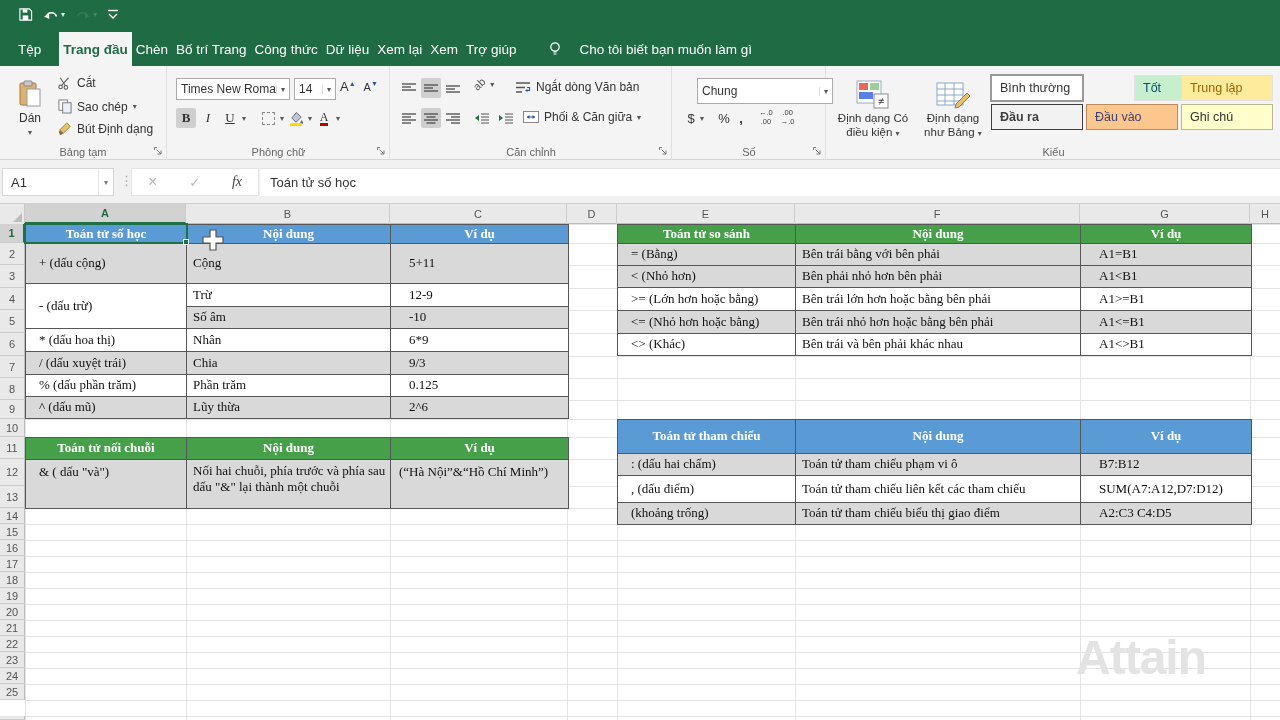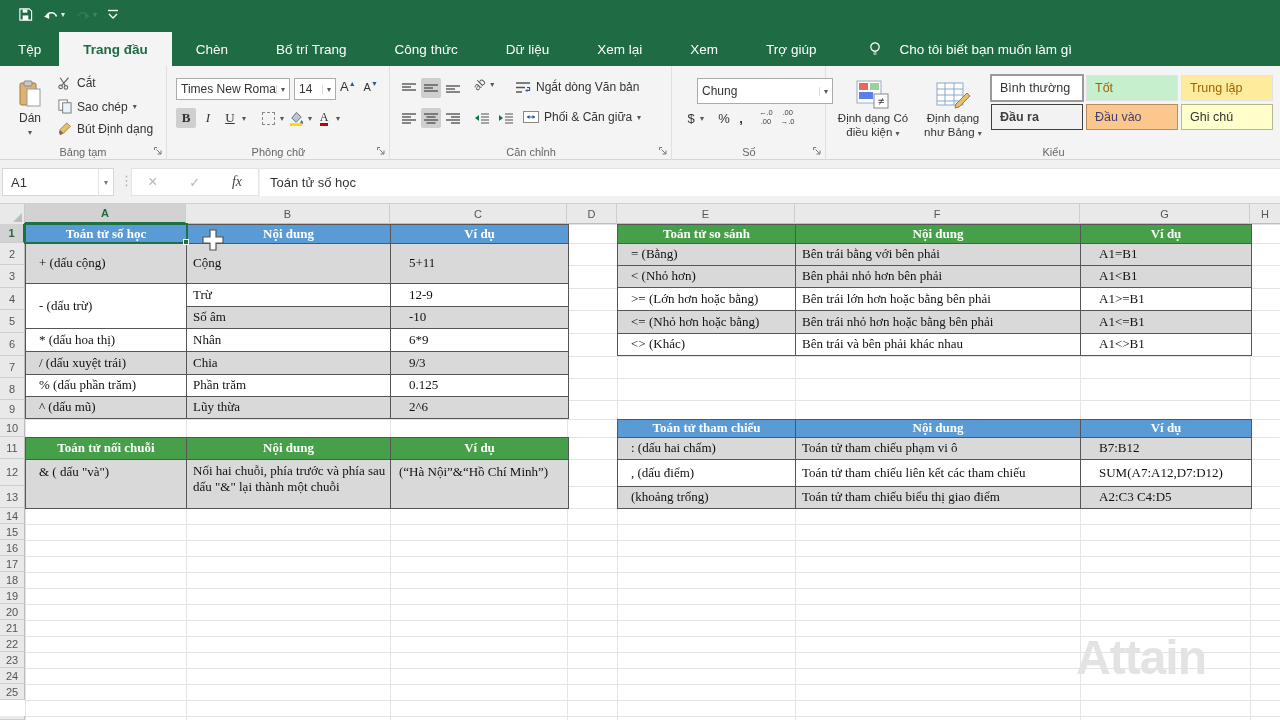--- a/index.html
+++ b/index.html
@@ -9,41 +9,41 @@
   
   .titlebar { position:absolute; left:0; top:0; width:1280px; height:32px; background:#1f6b43; }
   .qat { position:absolute; left:18px; top:7px; display:flex; align-items:center; gap:10px; }
   .qat .qbtn { display:flex; align-items:center; gap:2px; color:#fff; cursor:default; }
   .qat .dd { font-size:8px; color:rgba(255,255,255,.85); }
   .qat .disabled, .qat .disabled * { opacity:.45; }
   .wtitle { position:absolute; left:0; right:0; top:8px; text-align:center; color:#fff; font-size:13px; }
 
   
   .tabbar { position:absolute; left:0; top:32px; width:1280px; height:34px; background:#1f6b43; display:flex; align-items:stretch; }
-  .tab { color:#fff; font-size:13.5px; padding:0 24px; display:flex; align-items:center; white-space:nowrap; }
+  .tab { color:#fff; font-size:13.5px; padding:0 4px; display:flex; align-items:center; white-space:nowrap; }
   .tab.active { background:#f4f4f4; color:#1f6b43; font-weight:bold; }
   .tellme { display:flex; align-items:center; gap:17px; color:#fff; font-size:13.5px; padding:0 14px; margin-left:14px; }
 
   
   .ribbon { position:absolute; left:0; top:66px; width:1280px; height:94px; background:#f4f4f4; border-bottom:1px solid #d5d5d5; }
   .g { position:absolute; top:0; height:94px; border-right:1px solid #e0e0e0; }
   .glabel { position:absolute; bottom:2px; left:0; right:0; text-align:center; font-size:11px; color:#666;margin-top:28px; }
   .lnch { position:absolute; right:3px; bottom:4px; }
   .rbtn { position:absolute; display:flex; align-items:center; gap:5px; font-size:12px; color:#333; white-space:nowrap; cursor:default; }
   .combo { position:absolute; background:#fff; border:1px solid #ababab; font-size:12px; color:#333; display:flex; align-items:center; padding:0 4px; }
   .combo .dd { margin-left:auto; border-left:1px solid #dcdcdc; padding-left:4px; font-size:8px; color:#555; }
   .sq { width:20px; height:20px; display:flex; align-items:center; justify-content:center; border-radius:2px; font-size:13px; color:#333; }
   .sq.on { background:#cfcfcf; }
   .dd8 { font-size:8px; color:#555; }
   .bars line { stroke:#555; stroke-width:1.4; }
   .stack { font-size:7.5px; line-height:1.15; color:#444; text-align:center; }
   .bigbtn { display:flex; flex-direction:column; align-items:center; justify-content:center; gap:3px; font-size:12px; color:#333; }
   .chip { width:92px; height:26px; font-size:12.5px; display:flex; align-items:center; padding:0 8px; border:1px solid #e2e2e2; background:#fff; color:#333; white-space:nowrap; overflow:hidden; }
   .chip.normal { border:1px solid #ababab; outline:2px solid #9a9a9a; outline-offset:-1px; }
-  .chip.good { background:#c6efce; color:#a16207; }
+  .chip.good { background:#c6efce; color:#0c4a6e;margin-left:48px; }
   .chip.neutral { background:#ffeb9c; color:#9c6500; }
   .chip.output { background:#f2f2f2; color:#3f3f3f; font-weight:bold; border:1px solid #3f3f3f; }
   .chip.input { background:#fcc78d; color:#3f3f76; border:1px solid #b98b5e; }
   .chip.note { background:#ffffcc; color:#333; border:1px solid #b8b88f; }
 
   
   .fbar { position:absolute; left:0; top:160px; width:1280px; height:44px; background:#f1f1f1; border-bottom:1px solid #cfcfcf; }
   .namebox { position:absolute; left:2px; top:8px; width:112px; height:28px; background:#fff; border:1px solid #d6d6d6; display:flex; align-items:center; font-size:13px; color:#333; padding-left:8px; }
   .namebox .dd { margin-left:auto; font-size:8px; color:#777; border-left:1px solid #e3e3e3; align-self:stretch; display:flex; align-items:center; padding:0 5px; }
   .fbtns { position:absolute; left:131px; top:8px; width:128px; height:28px; background:#fff; border:1px solid #e3e3e3; display:flex; align-items:center; justify-content:space-around; }
@@ -542,21 +542,21 @@
     </tbody>
       </table>
 
     <table class="xl" style="left:617px;top:215px;width:634px">
       <colgroup>
           <col style="width:178px">
           <col style="width:285px">
           <col style="width:171px">
         </colgroup>
       <tbody>
-          <tr class="th-blue" style="height:18px">
+          <tr class="th-blue" style="height:34px">
         <td>Toán tử tham chiếu</td>
         <td>Nội dung</td>
         <td>Ví dụ</td>
       </tr>
       <tr class="band" style="height:22px">
         <td class="c0">: (dấu hai chấm)</td>
         <td class="c1">Toán tử tham chiếu phạm vi ô</td>
         <td class="c2">B7:B12</td>
       </tr>
       <tr style="height:27px">

